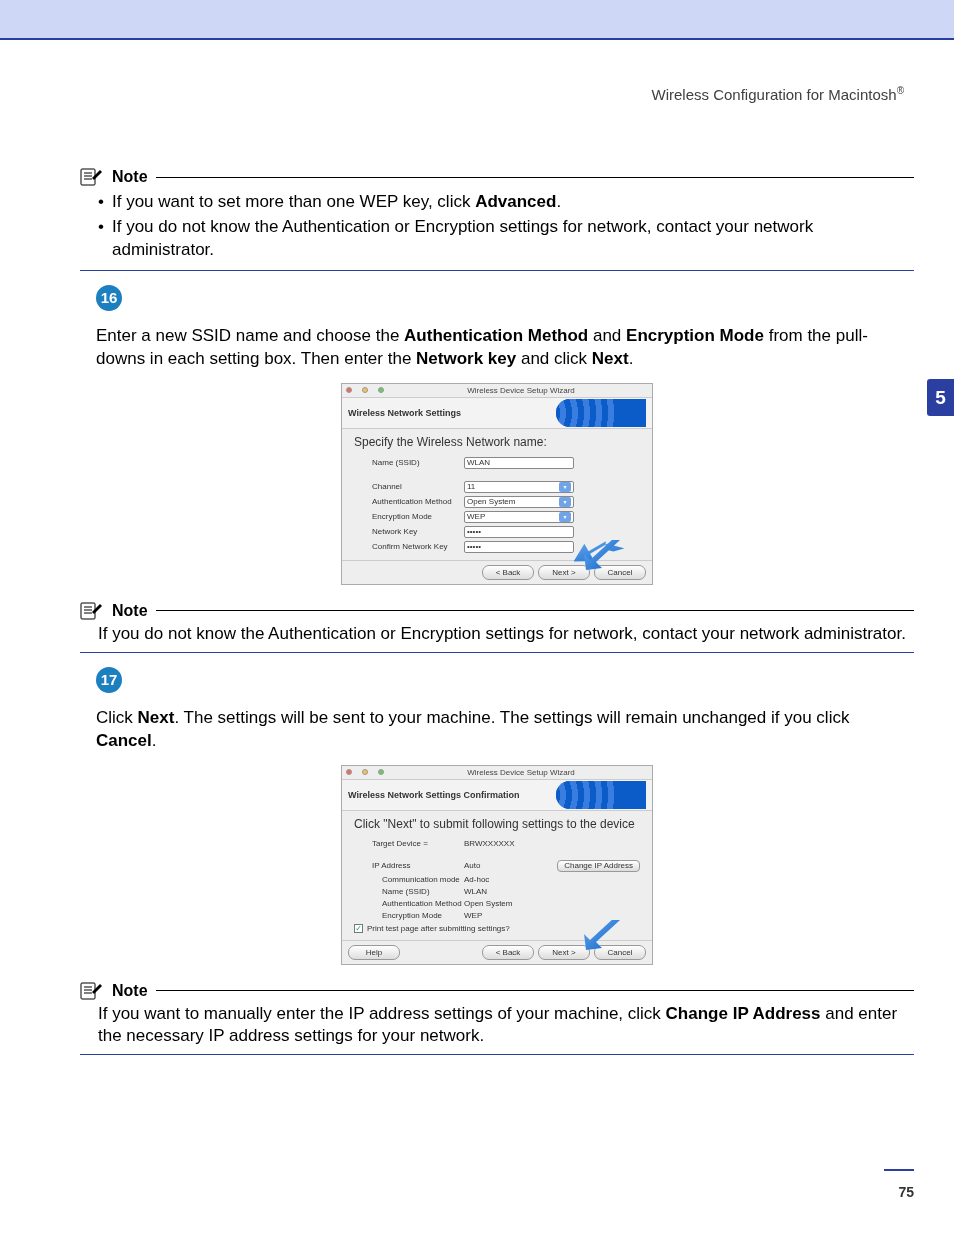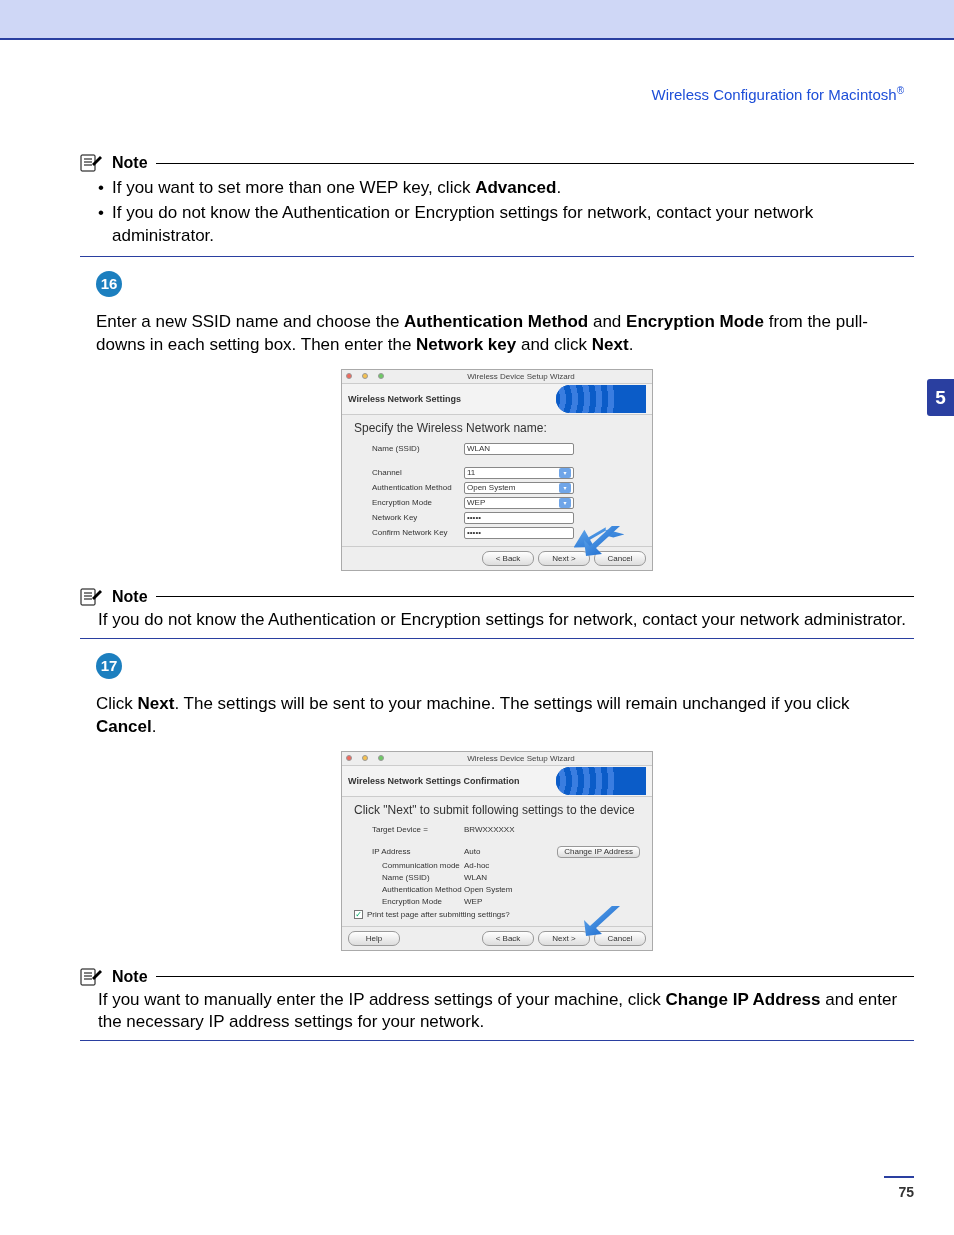--- a/index.html
+++ b/index.html
@@ -8,23 +8,23 @@
     height: 1235px;
     font-family: Arial, Helvetica, sans-serif;
     background: #fff;
     color: #000;
     position: relative;
   }
   .top-bar { height: 40px; background: #cfd7f6; border-bottom: 2px solid #2a3fa0; }
   .page { padding: 45px 40px 0 80px; }
   .page-header {
     text-align: right;
-    color: #1d4ed8;
+    color: #404040;
     font-size: 15px;
-    margin-bottom: 50px;
+    margin-bottom: 64px;
     padding-right: 10px;
   }
   .page-header sup { font-size: 10px; }
   .note-row { display: flex; align-items: center; gap: 8px; }
   .note-icon { width: 24px; height: 20px; }
   .note-label { font-weight: bold; font-size: 16px; }
   .note-rule { flex: 1; border-top: 1px solid #000; }
   ul.bullets { list-style: none; padding-left: 18px; margin: 4px 0 8px 0; }
   ul.bullets li { font-size: 17px; line-height: 1.35; margin: 2px 0; position: relative; padding-left: 14px; }
   ul.bullets li::before { content: "•"; position: absolute; left: 0; top: 0; }
@@ -111,21 +111,21 @@
   .side-tab {
     position: absolute; right: 0; top: 379px;
     width: 27px; height: 37px; background: #2a3fa0;
     color: #fff; font-weight: bold; font-size: 19px;
     display: flex; align-items: center; justify-content: center;
     border-radius: 3px 0 0 3px;
   }
   .page-num {
     position: absolute; right: 40px; bottom: 35px;
     font-size: 14px; font-weight: bold; color: #333;
-    border-top: 2px solid #2a3fa0; padding-top: 6px; width: 30px;
+    border-top: 2px solid #2a3fa0; padding-top: 13px; width: 30px;
     text-align: right;
   }
   .cb { width:9px; height:9px; border:1px solid #777; background:#fff; margin-right:4px; display:inline-flex; align-items:center; justify-content:center; color:#0a6; font-size:8px; }
 </style>
 </head>
 <body>
 
 <div class="top-bar"></div>
 <div class="side-tab">5</div>
 <div class="page-num">75</div>

